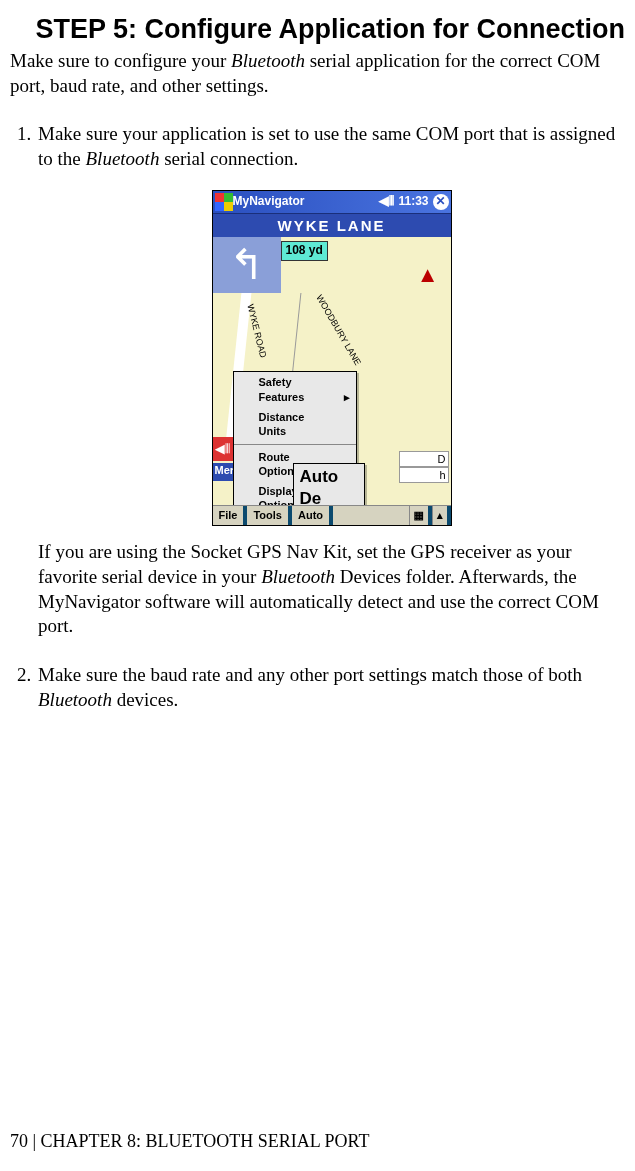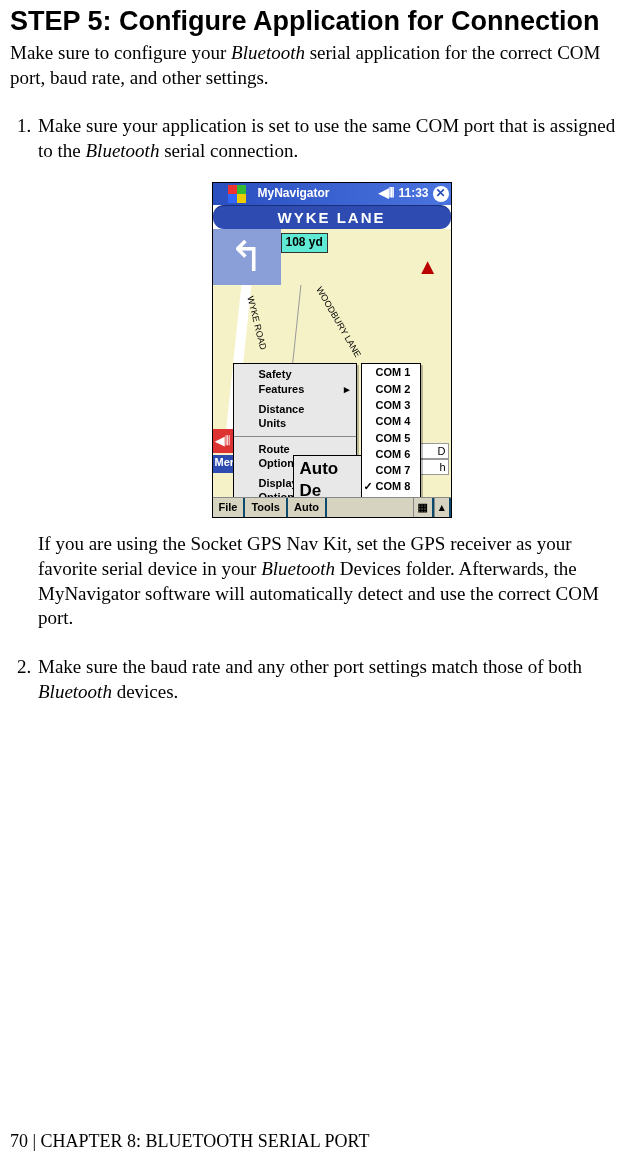--- a/index.html
+++ b/index.html
@@ -11,21 +11,22 @@
       height: 1171px;
       background: #fff;
       color: #000;
       position: relative;
       padding: 0 10px;
     }
     .heading {
       font-family: Arial, Helvetica, sans-serif;
       font-size: 27px;
       font-weight: bold;
-      margin-top: 4px;
+      margin-top: 12px;
+      text-align: right;
     }
     .intro { margin-top: 2px; }
     .em { font-style: italic; }
     ol.main-list {
       list-style: decimal;
       padding-left: 26px;
       margin-top: 24px;
     }
     ol.main-list > li { margin-bottom: 24px; padding-left: 2px; }
     .after-img { margin-top: 14px; }
@@ -40,22 +41,22 @@
       background: #fff;
       font-family: Tahoma, Arial, sans-serif;
       font-size: 12px;
     }
     .titlebar {
       background: linear-gradient(to right, #2a4fbf, #4a74e0);
       color: #fff;
       height: 22px;
       display: flex;
       align-items: center;
-      padding-left: 15px;
-      gap: 12px;
+      padding-left: 2px;
+      gap: 0;
       font-weight: bold;
       font-size: 12px;
       position: relative;
     }
     .winflag {
       width: 18px; height: 18px;
       display: inline-flex; flex-wrap: wrap;
       background:#fff; border-radius:2px;
     }
     .winflag span { width:9px; height:9px; }
@@ -66,21 +67,20 @@
       width:16px; height:16px; border-radius:50%;
       background:#fff; color:#2a4fbf;
       display:flex; align-items:center; justify-content:center;
       font-weight:bold; font-size:12px;
     }
     .roadname {
       background:#2d4bb0; color:#fff;
       text-align:center; font-weight:bold; font-size:15px;
       letter-spacing:2px; padding:2px 0;
       border-top:1px solid #1a2f7a;
-      border-radius:11px;
     }
     .map-area {
       position:relative;
       height:268px;
       background:#f5f2c8;
       overflow:hidden;
     }
     .turn-panel {
       position:absolute; left:0; top:0;
       width:68px; height:56px;
@@ -159,21 +159,21 @@
       position:absolute; left:0; top:226px;
       width:30px; height:18px; background:#2d4bb0; color:#fff;
       font-size:11px; font-weight:bold; padding-left:2px;
     }
     .bottom-bar {
       background:#d6d3c0;
       border-top:1px solid #888;
       height:20px; display:flex;
       font-size:11px; font-weight:bold;
     }
-    .bottom-bar div { padding:2px 6px; border-right:2px solid #0c4a6e;}
+    .bottom-bar div { padding:2px 6px; border-right:4px solid #0c4a6e;}
     .bottom-bar .filler{flex:1; border-right:none;}
     .bottom-bar .kbd { border-left:1px solid #888; padding:2px 4px;}
     .footer {
       position:absolute; bottom:18px; left:10px;
       font-family: Liberation Serif, serif;
       font-size:18px;
     }
   </style>
 </head>
 <body>
@@ -235,31 +235,20 @@
             <div class="mi sel">GPS Opt</div>
 
           </div>
 
           <div class="menu2">
             <div>Auto De</div>
             <div class="sel">COM Por</div>
             <div>Baud Ra</div>
           </div>
 
-          <div class="menu3">
-            <div>COM 1</div>
-            <div>COM 2</div>
-            <div>COM 3</div>
-            <div>COM 4</div>
-            <div>COM 5</div>
-            <div>COM 6</div>
-            <div>COM 7</div>
-            <div class="chk">COM 8</div>
-            <div>COM 9</div>
-          </div>
         </div>
         <div class="bottom-bar">
           <div>File</div>
           <div>Tools</div>
           <div>Auto</div>
           <div class="filler"></div>
           <div class="kbd">▦</div>
           <div class="kbd">▴</div>
         </div>
       </div>

